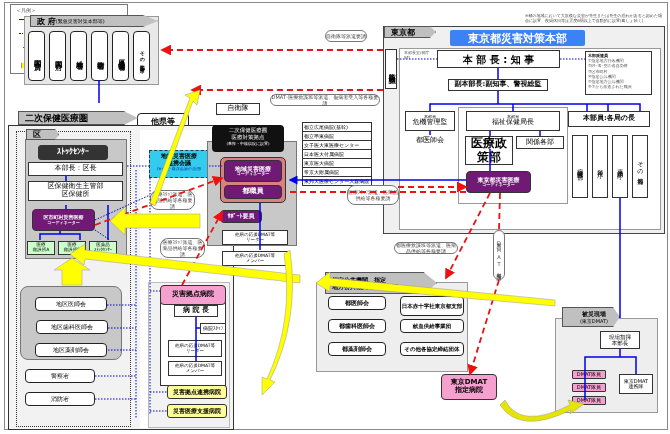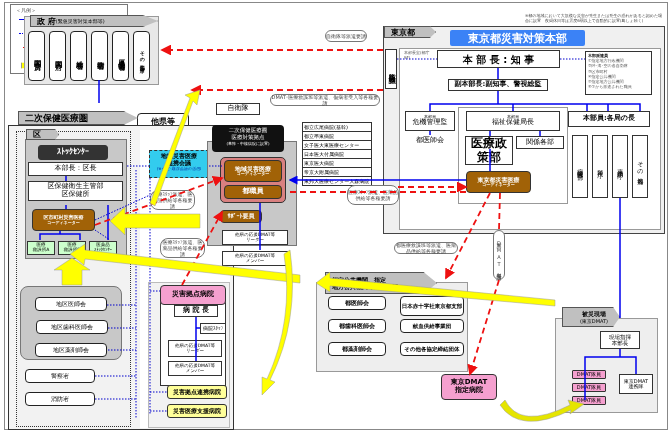--- a/index.html
+++ b/index.html
@@ -4,21 +4,21 @@
 <style>
   html, body { margin:0; padding:0; }
   body { width:670px; height:434px; position:relative; overflow:hidden; background:#fff;
          font-family:"DejaVu Sans", sans-serif; color:#000; }
   .abs { position:absolute; box-sizing:border-box; }
   .box { position:absolute; box-sizing:border-box; background:#fff; border:1px solid #333;
          display:flex; align-items:center; justify-content:center; text-align:center; line-height:1.1; }
   .rbox { border-radius:4px; border:1.5px solid #222; }
   .grey-panel { position:absolute; box-sizing:border-box; background:#d9d9d9; border:1px solid #777; }
   .dotted-panel { position:absolute; box-sizing:border-box; background:#f2f2f2; border:1px dotted #333; }
-  .red { background:#a16207; color:#fff; border:1.5px solid #333; border-radius:4px; }
+  .red { background:#701a75; color:#fff; border:1.5px solid #333; border-radius:4px; }
   .pink { background:#f5a0cf; border:1.5px solid #333; border-radius:4px; }
   .yellowbox { background:#ffff99; border:1.5px solid #333; border-radius:3px; }
   .greenbox { background:#ccffcc; border:1px solid #333; }
   .tag { position:absolute; box-sizing:border-box; background:#c0c0c0; border:1px solid #555;
          clip-path:polygon(0 0, 88% 0, 100% 50%, 88% 100%, 0 100%); padding-left:6px;
          display:flex; align-items:center; font-weight:bold; }
   .vtext { writing-mode:vertical-rl; text-orientation:upright; letter-spacing:1px; }
   .note { position:absolute; box-sizing:border-box; background:#fff; border:1px solid #777; border-radius:8px;
           font-size:5px; color:#444; text-align:center; line-height:1.2; display:flex; align-items:center; justify-content:center; }
   svg.overlay { position:absolute; left:0; top:0; pointer-events:none; }

